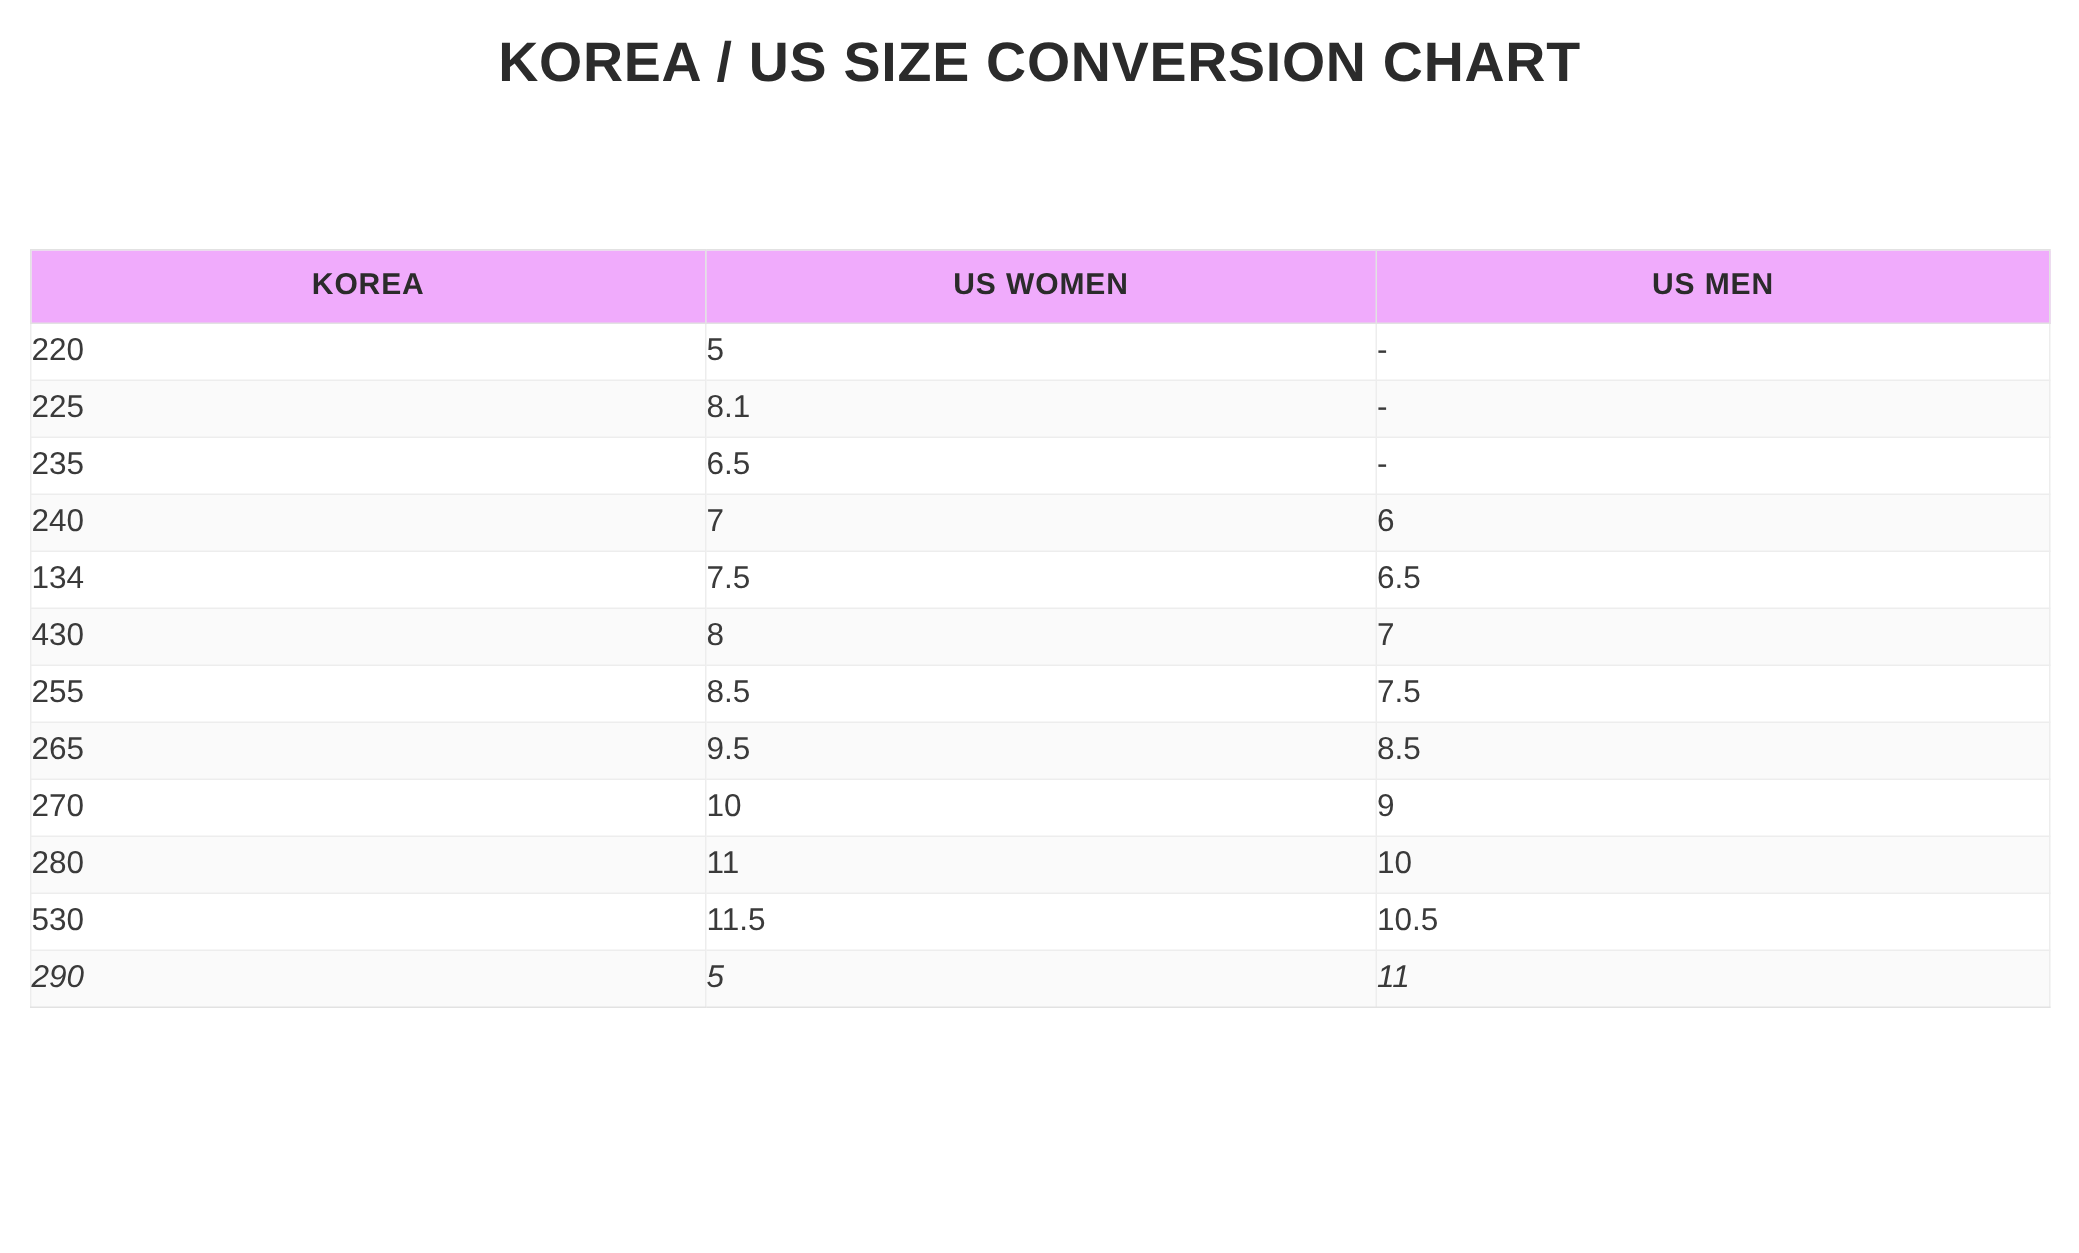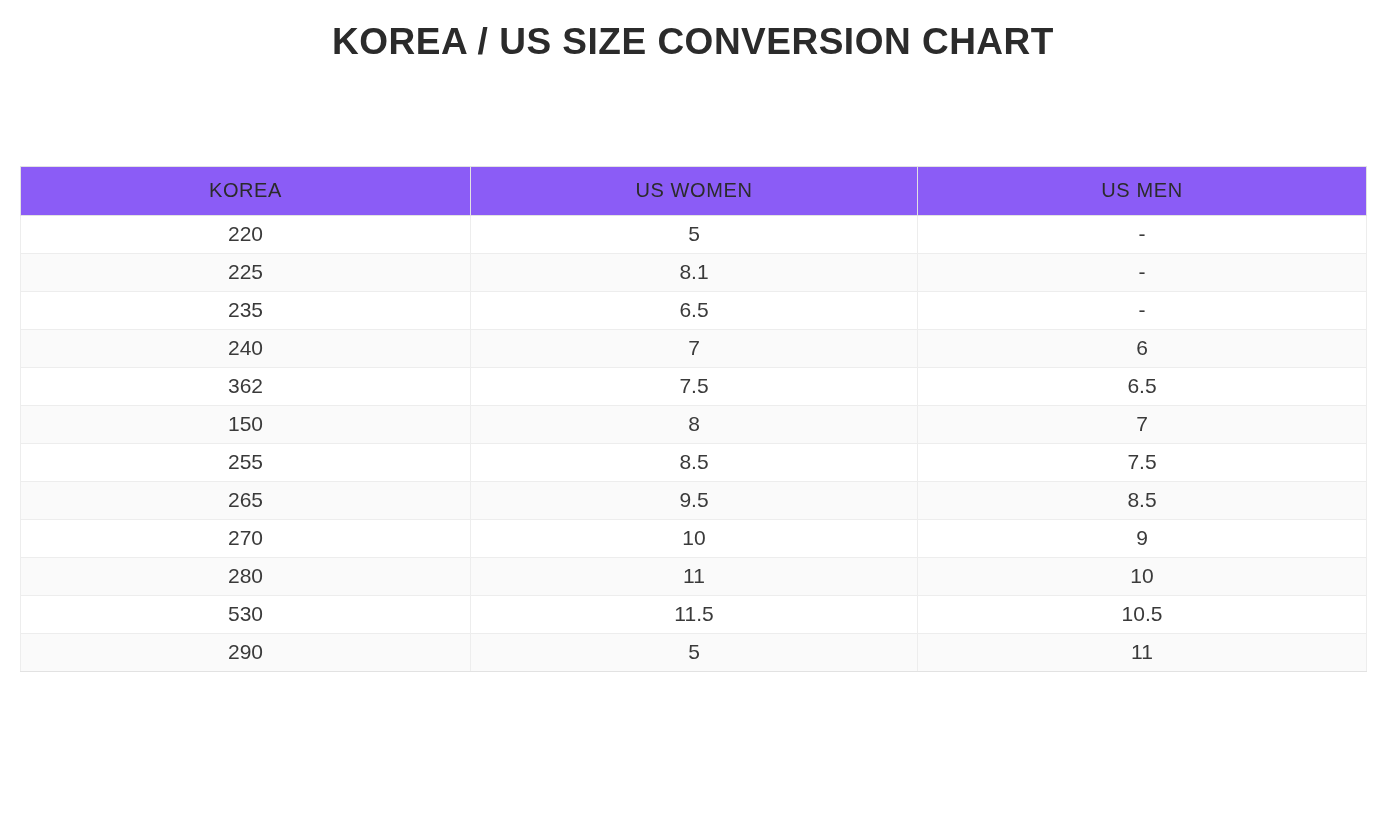--- a/index.html
+++ b/index.html
@@ -39,50 +39,50 @@
   table.size-table {
     border-collapse: collapse;
     width: 100%;
     table-layout: fixed;
   }
   table.size-table col.c-korea { width: 450px; }
   table.size-table col.c-women { width: 447px; }
   table.size-table col.c-men   { width: 449px; }
 
   table.size-table thead th {
-    background: #8b5cf6;
+    background: #f0abfc;
     font-size: 20px;
-    font-weight: normal;
+    font-weight: bold;
     color: #2b2b2b;
     letter-spacing: 0.6px;
     text-align: center;
     padding: 12px 0 13px 0;
     border-top: 1px solid #e2e2e2;
     border-bottom: 1px solid #e2e2e2;
     border-left: 1px solid #e2e2e2;
     border-right: 1px solid #e2e2e2;
   }
   table.size-table tbody td {
     font-size: 21px;
     color: #3a3a3a;
-    text-align: center;
     padding: 7px 0 8px 0;
     border-bottom: 1px solid #ededed;
     border-left: 1px solid #ededed;
     border-right: 1px solid #ededed;
     line-height: 22px;
   }
   table.size-table tbody tr:nth-child(even) td {
     background: #fafafa;
   }
   table.size-table tbody tr:nth-child(odd) td {
     background: #ffffff;
   }
   table.size-table tbody tr:last-child td {
     border-bottom: 1px solid #e2e2e2;
+    font-style: italic;
   }
 </style>
 </head>
 <body>
 
 <div class="page">
 
   <h1 class="title">KOREA / US SIZE CONVERSION CHART</h1>
 
   <div class="table-wrap">
@@ -114,26 +114,26 @@
           <td>235</td>
           <td>6.5</td>
           <td>-</td>
         </tr>
         <tr>
           <td>240</td>
           <td>7</td>
           <td>6</td>
         </tr>
         <tr>
-          <td>362</td>
+          <td>134</td>
           <td>7.5</td>
           <td>6.5</td>
         </tr>
         <tr>
-          <td>150</td>
+          <td>430</td>
           <td>8</td>
           <td>7</td>
         </tr>
         <tr>
           <td>255</td>
           <td>8.5</td>
           <td>7.5</td>
         </tr>
         <tr>
           <td>265</td>

